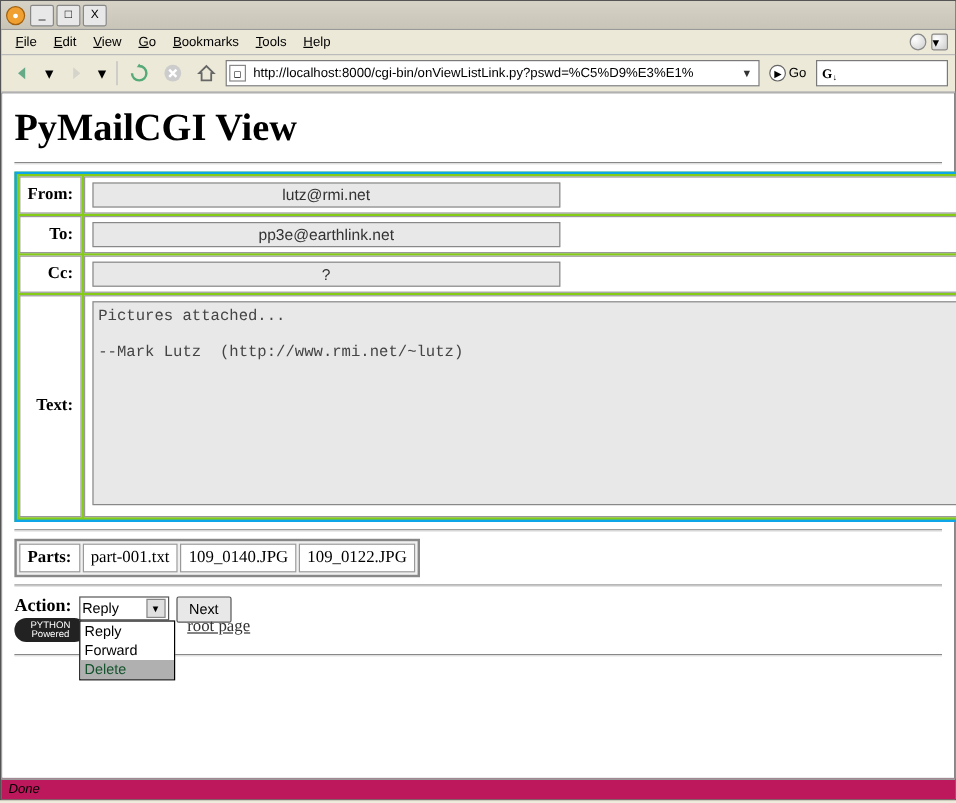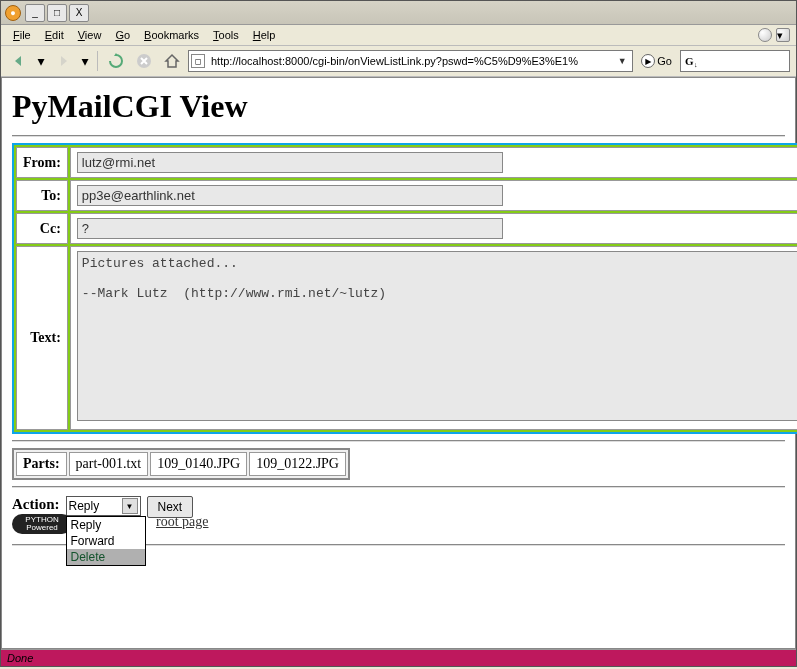--- a/index.html
+++ b/index.html
@@ -188,27 +188,28 @@
   font-family: "Times New Roman", serif;
   font-size: 14px;
 }
 .mailtable td.label {
   width: 64px;
   text-align: right;
   font-weight: bold;
   vertical-align: middle;
 }
 .txtfield {
-  width: 426px;
+  width: 390px;
   border: 1px solid #888;
   background: #e8e8e8;
   padding: 2px 4px;
   font-family: Arial, sans-serif;
   font-size: 13px;
   color: #333;
+  text-align: center;
 }
 .txtarea {
   width: 796px;
   height: 170px;
   border: 1px solid #888;
   background: #e8e8e8;
   font-family: "Courier New", monospace;
   font-size: 13px;
   padding: 4px;
   color: #444;

